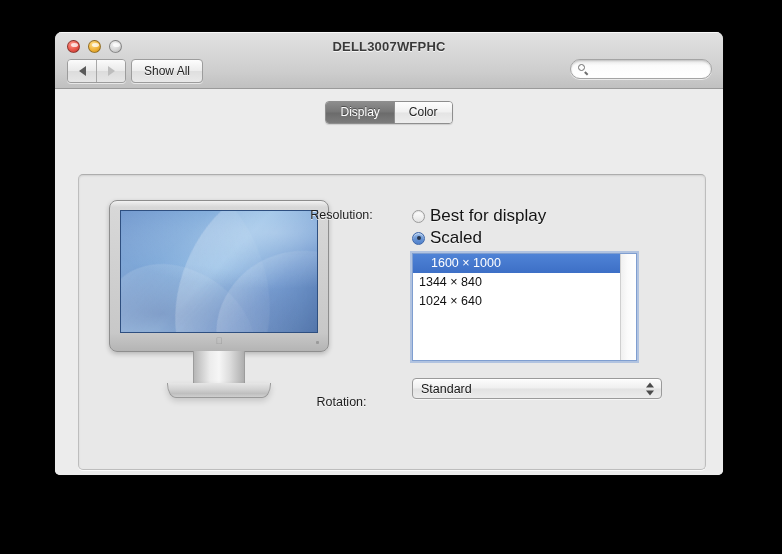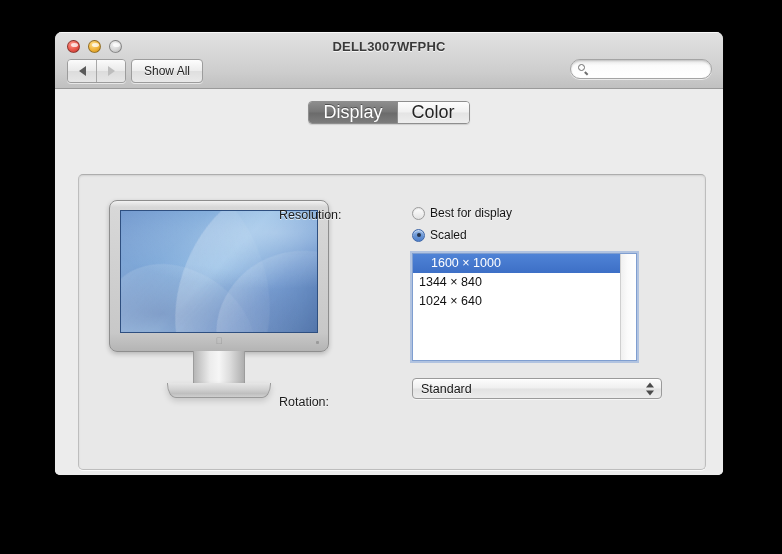--- a/index.html
+++ b/index.html
@@ -219,21 +219,21 @@
     height: 21px;
     border: 1px solid #8e8e8e;
     border-radius: 4px;
     overflow: hidden;
     box-shadow: 0 1px 1px rgba(0,0,0,0.13);
   }
   .tab {
     padding: 0 14px;
     display: flex;
     align-items: center;
-    font-size: 18px;
+    font-size: 12px;
     cursor: default;
     white-space: nowrap;
   }
   .tab.active {
     background: linear-gradient(to bottom, #8d8d8d 0%, #767676 48%, #6b6b6b 52%, #7c7c7c 100%);
     color: #ffffff;
     text-shadow: 0 -1px 0 rgba(0,0,0,0.4);
   }
   .tab.inactive {
     background: linear-gradient(to bottom, #fdfdfd 0%, #f0f0f0 48%, #e4e4e4 52%, #ededed 100%);
@@ -347,21 +347,21 @@
     border-top: none;
     box-sizing: border-box;
     box-shadow: 0 3px 6px rgba(0,0,0,0.15);
   }
 
   
   .form-label {
     position: absolute;
     font-size: 12.5px;
     color: #1c1c1c;
-    text-align: left;
+    text-align: center;
     text-shadow: 0 1px 0 rgba(255,255,255,0.7);
   }
   #res-label { left: 200px; top: 33px; width: 125px; }
   #rot-label { left: 200px; top: 220px; width: 125px; }
 
   .radio-row {
     position: absolute;
     display: flex;
     align-items: center;
     cursor: default;
@@ -391,21 +391,21 @@
   .radio.on::after {
     content: "";
     position: absolute;
     left: 50%; top: 50%;
     width: 4px; height: 4px;
     margin: -2px 0 0 -2px;
     border-radius: 50%;
     background: #25334a;
   }
   .radio-label {
-    font-size: 12px;
+    font-size: 17px;
     color: #141414;
     text-shadow: 0 1px 0 rgba(255,255,255,0.6);
   }
 
   
   .listbox {
     position: absolute;
     left: 333px;
     top: 78px;
     width: 225px;

